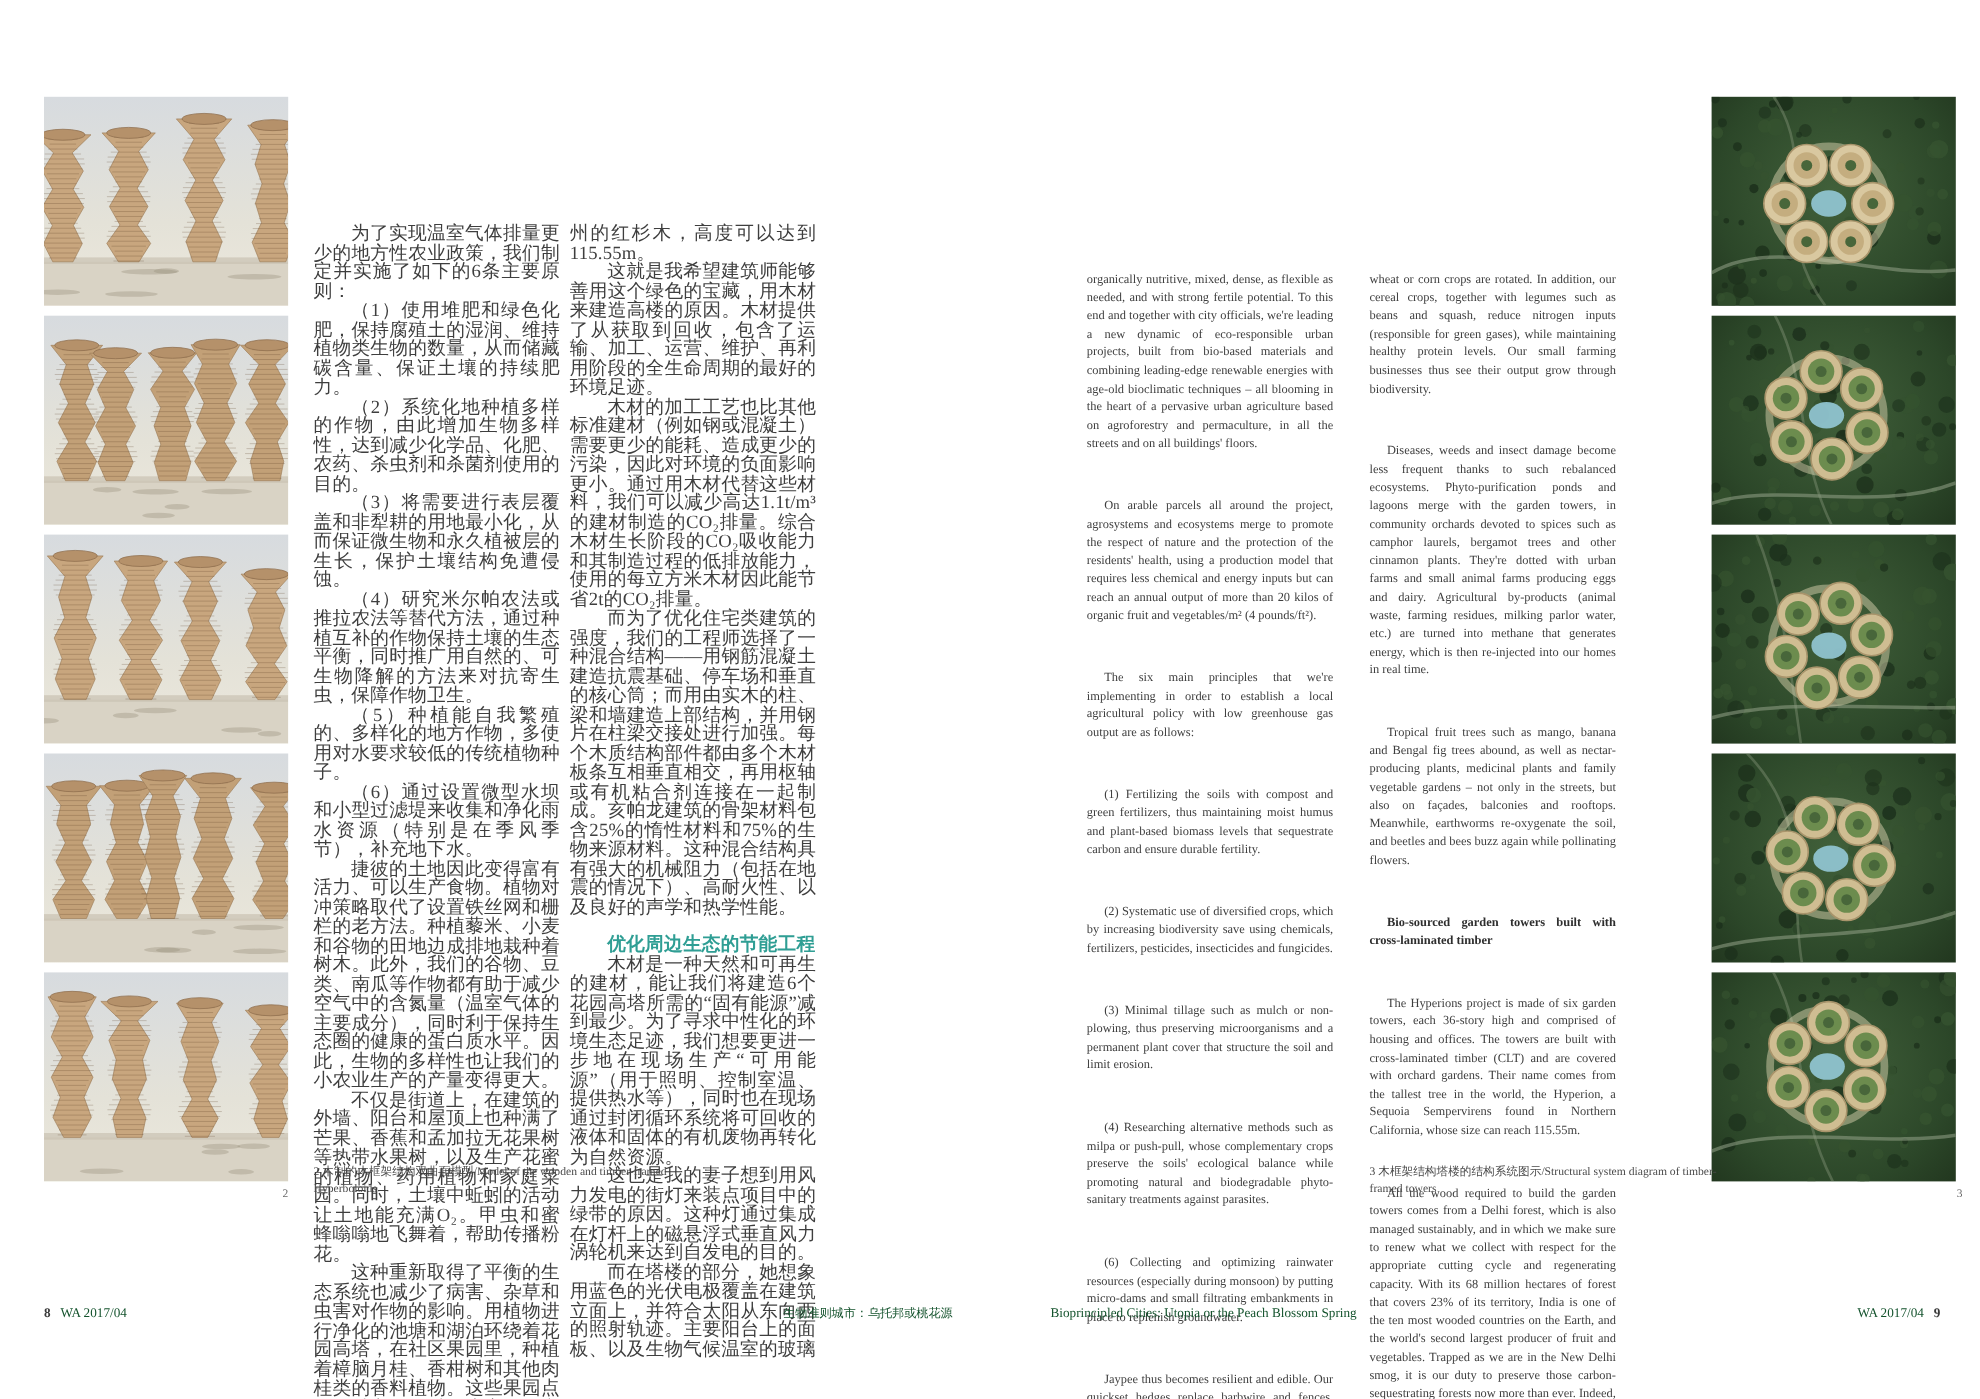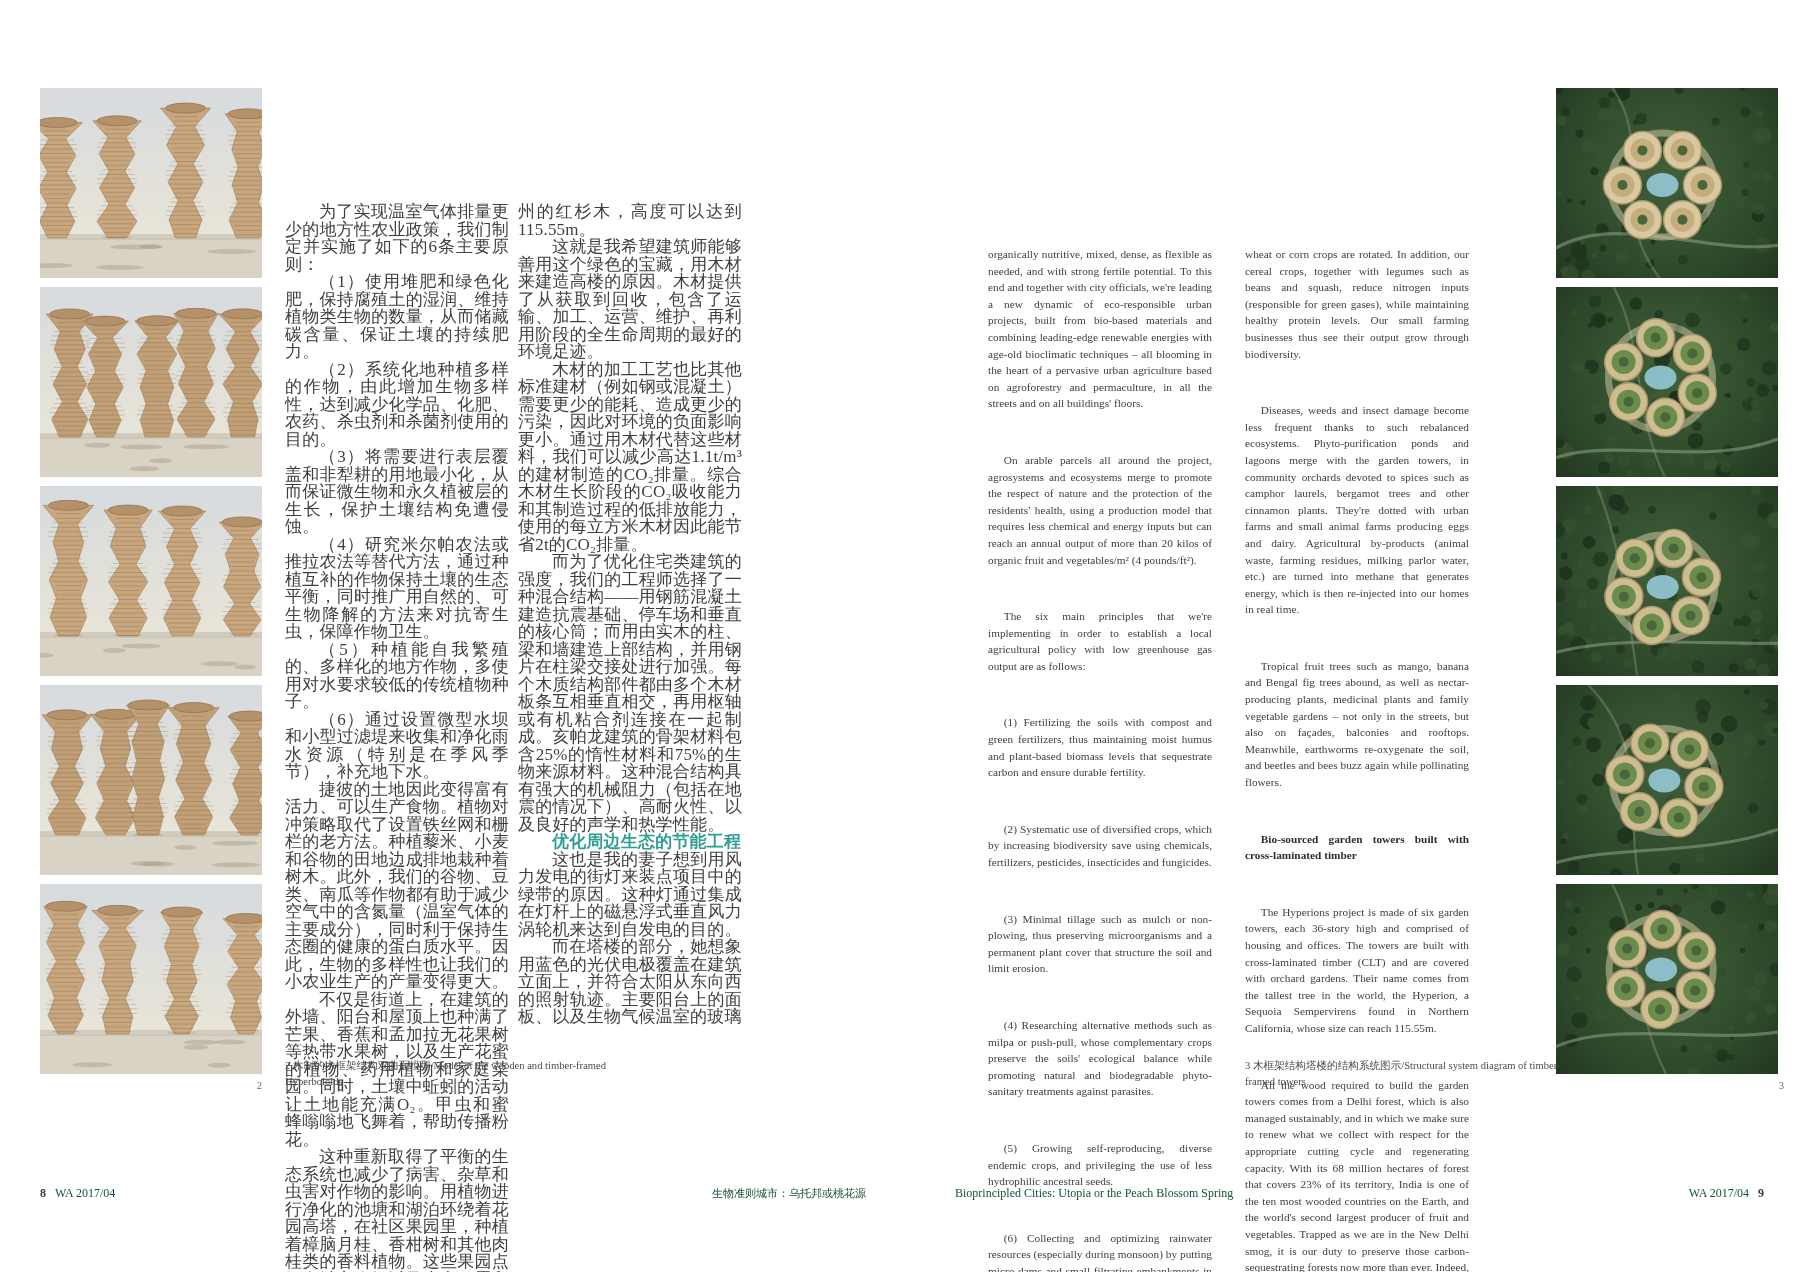--- a/index.html
+++ b/index.html
@@ -11,21 +11,21 @@
   .photo{position:absolute;width:222px;height:190px;overflow:hidden;}
   .photo-left{background:linear-gradient(180deg,#d7dbdf 0%,#e4e2d8 60%,#ece8dc 100%);}
   .photo-right{background:radial-gradient(circle at 50% 45%,#41603a 0%,#2c4729 70%,#22371f 100%);}
   .photo svg{display:block;width:100%;height:100%;}
   .col{position:absolute;text-align:justify;}
   .col p{margin:0;}
   .col-cn{width:224px;font-size:17px;line-height:17.5px;letter-spacing:.2px;}
   .col-cn p.indent{text-indent:2em;}
   .col-en{width:224px;font-size:11.3px;line-height:16.6px;}
   .col-en p.indent{text-indent:1.4em;margin-top:40px;}
-  p.h-cn{font-weight:bold;color:#2f9e94;}
+  p.h-cn{font-weight:bold;color:#2f9e94;margin-top:17px;}
   p.h-en{font-weight:bold;color:#2e2e2e;}
   .caption{position:absolute;font-size:10.6px;line-height:15.5px;color:#4a4a4a;text-align:left;}
   .fig-num{position:absolute;font-size:10.5px;color:#6b6b6b;text-align:right;}
   .footer-item{position:absolute;top:1186px;font-size:12px;white-space:nowrap;}
   .teal{color:#14532d;}
   .pagenum{font-weight:bold;color:#3a3a3a;}
   .footer-cn{font-size:11px;}
 </style>
 </head>
 <body>
@@ -1214,32 +1214,32 @@
     <p class="indent">这种重新取得了平衡的生态系统也减少了病害、杂草和虫害对作物的影响。用植物进行净化的池塘和湖泊环绕着花园高塔，在社区果园里，种植着樟脑月桂、香柑树和其他肉桂类的香料植物。这些果园点缀在城市农场以及生产鸡蛋和奶制品的小型动物农场之间。农业产生的副产品（动物废料、农业残余物、挤奶室的污水等）被转化为CH₄用于产生能源，然后再被实时注入城市的生态系统中。</p>
     <p class="indent h-cn">用错压复合木材等生物材料建造的花园塔楼</p>
     <p class="indent">亥帕龙项目由6栋花园高塔组成，每座塔都是36层高，由住宅和办公空间组成。塔楼用错层压木材建成，上面覆盖着果园和花园。塔的名字源自世界上最高的树——亥帕龙树，这是一种生长在北加</p>
   </div>
 <div class="col col-cn" style="left:518px;top:203px">
     <p>州的红杉木，高度可以达到115.55m。</p>
     <p class="indent">这就是我希望建筑师能够善用这个绿色的宝藏，用木材来建造高楼的原因。木材提供了从获取到回收，包含了运输、加工、运营、维护、再利用阶段的全生命周期的最好的环境足迹。</p>
     <p class="indent">木材的加工工艺也比其他标准建材（例如钢或混凝土）需要更少的能耗、造成更少的污染，因此对环境的负面影响更小。通过用木材代替这些材料，我们可以减少高达1.1t/m³的建材制造的CO₂排量。综合木材生长阶段的CO₂吸收能力和其制造过程的低排放能力，使用的每立方米木材因此能节省2t的CO₂排量。</p>
     <p class="indent">而为了优化住宅类建筑的强度，我们的工程师选择了一种混合结构——用钢筋混凝土建造抗震基础、停车场和垂直的核心筒；而用由实木的柱、梁和墙建造上部结构，并用钢片在柱梁交接处进行加强。每个木质结构部件都由多个木材板条互相垂直相交，再用枢轴或有机粘合剂连接在一起制成。亥帕龙建筑的骨架材料包含25%的惰性材料和75%的生物来源材料。这种混合结构具有强大的机械阻力（包括在地震的情况下）、高耐火性、以及良好的声学和热学性能。</p>
     <p class="indent h-cn">优化周边生态的节能工程</p>
+    <p class="indent">木材是一种天然和可再生的建材，能让我们将建造6个花园高塔所需的“固有能源”减到最少。为了寻求中性化的环境生态足迹，我们想要更进一步地在现场生产“可用能源”（用于照明、控制室温、提供热水等），同时也在现场通过封闭循环系统将可回收的液体和固体的有机废物再转化为自然资源。</p>
     <p class="indent">这也是我的妻子想到用风力发电的街灯来装点项目中的绿带的原因。这种灯通过集成在灯杆上的磁悬浮式垂直风力涡轮机来达到自发电的目的。</p>
     <p class="indent">而在塔楼的部分，她想象用蓝色的光伏电极覆盖在建筑立面上，并符合太阳从东向西的照射轨迹。主要阳台上的面板、以及生物气候温室的玻璃</p>
   </div>
 <div class="col col-en" style="left:988px;top:246px">
     <p>organically nutritive, mixed, dense, as flexible as needed, and with strong fertile potential. To this end and together with city officials, we're leading a new dynamic of eco-responsible urban projects, built from bio-based materials and combining leading-edge renewable energies with age-old bioclimatic techniques – all blooming in the heart of a pervasive urban agriculture based on agroforestry and permaculture, in all the streets and on all buildings' floors.</p>
     <p class="indent">On arable parcels all around the project, agrosystems and ecosystems merge to promote the respect of nature and the protection of the residents' health, using a production model that requires less chemical and energy inputs but can reach an annual output of more than 20 kilos of organic fruit and vegetables/m² (4 pounds/ft²).</p>
     <p class="indent">The six main principles that we're implementing in order to establish a local agricultural policy with low greenhouse gas output are as follows:</p>
     <p class="indent">(1) Fertilizing the soils with compost and green fertilizers, thus maintaining moist humus and plant-based biomass levels that sequestrate carbon and ensure durable fertility.</p>
     <p class="indent">(2) Systematic use of diversified crops, which by increasing biodiversity save using chemicals, fertilizers, pesticides, insecticides and fungicides.</p>
     <p class="indent">(3) Minimal tillage such as mulch or non-plowing, thus preserving microorganisms and a permanent plant cover that structure the soil and limit erosion.</p>
     <p class="indent">(4) Researching alternative methods such as milpa or push-pull, whose complementary crops preserve the soils' ecological balance while promoting natural and biodegradable phyto-sanitary treatments against parasites.</p>
-    <p class="indent">(5) Growing self-reproducing, diverse endemic crops, and privileging the use of less hydrophilic ancestral seeds.</p>
     <p class="indent">(6) Collecting and optimizing rainwater resources (especially during monsoon) by putting micro-dams and small filtrating embankments in place to replenish groundwater.</p>
     <p class="indent">Jaypee thus becomes resilient and edible. Our quickset hedges replace barbwire and fences. Groves and tree rows reinvest our fields where millet,</p>
   </div>
 <div class="col col-en" style="left:1245px;top:246px">
     <p>wheat or corn crops are rotated. In addition, our cereal crops, together with legumes such as beans and squash, reduce nitrogen inputs (responsible for green gases), while maintaining healthy protein levels. Our small farming businesses thus see their output grow through biodiversity.</p>
     <p class="indent">Diseases, weeds and insect damage become less frequent thanks to such rebalanced ecosystems. Phyto-purification ponds and lagoons merge with the garden towers, in community orchards devoted to spices such as camphor laurels, bergamot trees and other cinnamon plants. They're dotted with urban farms and small animal farms producing eggs and dairy. Agricultural by-products (animal waste, farming residues, milking parlor water, etc.) are turned into methane that generates energy, which is then re-injected into our homes in real time.</p>
     <p class="indent">Tropical fruit trees such as mango, banana and Bengal fig trees abound, as well as nectar-producing plants, medicinal plants and family vegetable gardens – not only in the streets, but also on façades, balconies and rooftops. Meanwhile, earthworms re-oxygenate the soil, and beetles and bees buzz again while pollinating flowers.</p>
     <p class="indent h-en">Bio-sourced garden towers built with cross-laminated timber</p>
     <p class="indent">The Hyperions project is made of six garden towers, each 36-story high and comprised of housing and offices. The towers are built with cross-laminated timber (CLT) and are covered with orchard gardens. Their name comes from the tallest tree in the world, the Hyperion, a Sequoia Sempervirens found in Northern California, whose size can reach 115.55m.</p>
     <p class="indent">All the wood required to build the garden towers comes from a Delhi forest, which is also managed sustainably, and in which we make sure to renew what we collect with respect for the appropriate cutting cycle and regenerating capacity. With its 68 million hectares of forest that covers 23% of its territory, India is one of the ten most wooded countries on the Earth, and the world's second largest producer of fruit and vegetables. Trapped as we are in the New Delhi smog, it is our duty to preserve those carbon-sequestrating forests now more than ever. Indeed, one cubic meter of</p>

